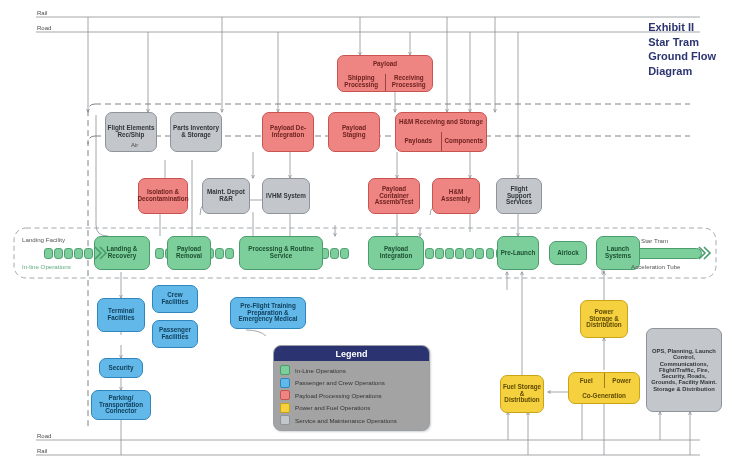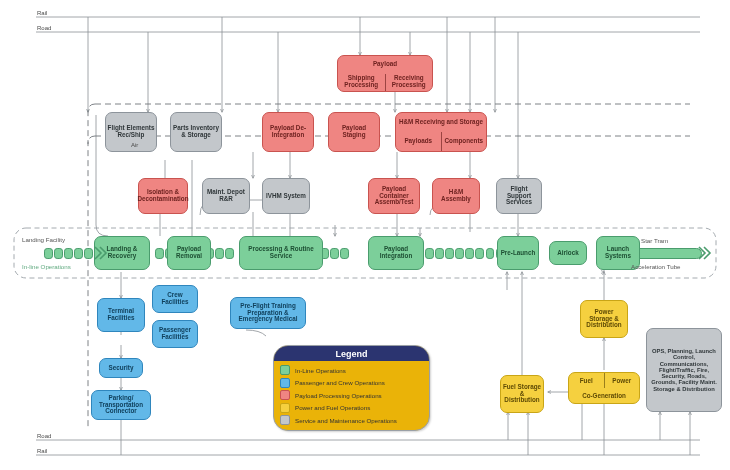--- a/index.html
+++ b/index.html
@@ -32,21 +32,21 @@
   .ysplit .row1>div{flex:1;display:flex;align-items:center;justify-content:center;}
   .ysplit .row1>div:first-child{border-right:1px solid rgba(94,74,5,.6);}
   .ysplit .row2{flex:1;display:flex;align-items:center;justify-content:center;}
 
   .title{position:absolute;right:14px;top:20px;text-align:left;
          font-size:11px;font-weight:bold;color:#2b3470;line-height:1.32;z-index:8;}
 
   .edge-label{position:absolute;font-size:6px;color:#4a4a4a;z-index:6;background:#fff;padding:0 1px;}
 
   #legend{position:absolute;left:273px;top:345px;width:155px;height:84px;
-          background:#eab308;border:1px solid #9aa0a6;border-radius:15px;z-index:9;
+          background:#a3a3a3;border:1px solid #9aa0a6;border-radius:8px;z-index:9;
           box-shadow:1px 1px 2px rgba(0,0,0,.18);overflow:hidden;}
   #legend .lg-hd{height:15px;background:#2b3470;color:#fff;font-size:9px;
                  font-weight:bold;display:flex;align-items:center;justify-content:center;}
   #legend ul{list-style:none;margin:0;padding:4px 6px;}
   #legend li{display:flex;align-items:center;margin-bottom:2.5px;font-size:6.2px;color:#333;}
   #legend .sw{width:8px;height:8px;border-radius:2px;margin-right:5px;flex:0 0 auto;}
 
   .zone-lbl{position:absolute;font-size:6.2px;z-index:6;}
   .zone-green{color:#5fa97f;}
   .zone-gray{color:#555;}
@@ -154,20 +154,26 @@
 
     <g stroke="#8a8f94" stroke-width="0.8" fill="none">
       <path d="M200,215 Q200,200 215,200 L300,200"></path>
       <path d="M430,215 Q430,205 442,205 L470,205"></path>
       <path d="M130,330 Q130,318 142,318"></path>
       <path d="M246,300 Q262,300 262,312 L262,325"></path>
       <path d="M246,330 Q260,330 266,336"></path>
     </g>
   </svg>
 
+  <div class="title">
+    <div>Exhibit II</div>
+    <div>Star Tram</div>
+    <div>Ground Flow</div>
+    <div>Diagram</div>
+  </div>
 
   <div class="edge-label" style="left:36px;top:10px;">Rail</div>
   <div class="edge-label" style="left:36px;top:25px;">Road</div>
   <div class="edge-label" style="left:36px;top:433px;">Road</div>
   <div class="edge-label" style="left:36px;top:448px;">Rail</div>
   <div class="edge-label" style="left:130px;top:142px;background:transparent;">Air</div>
 
   <div class="zone-lbl zone-gray" style="left:22px;top:236px;">Landing Facility</div>
   <div class="zone-lbl zone-green" style="left:22px;top:263px;">In-line Operations</div>
   <div class="zone-lbl zone-gray" style="left:641px;top:237px;">Star Tram</div>

